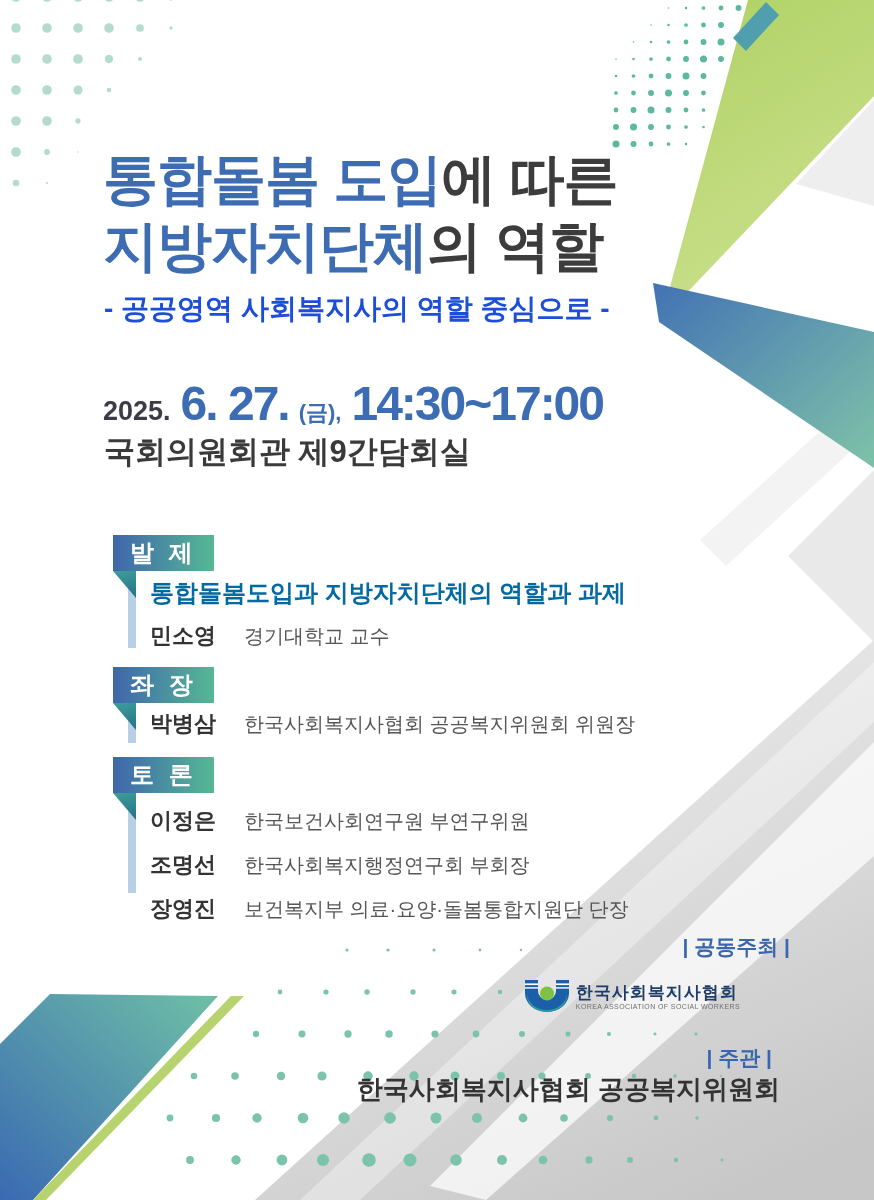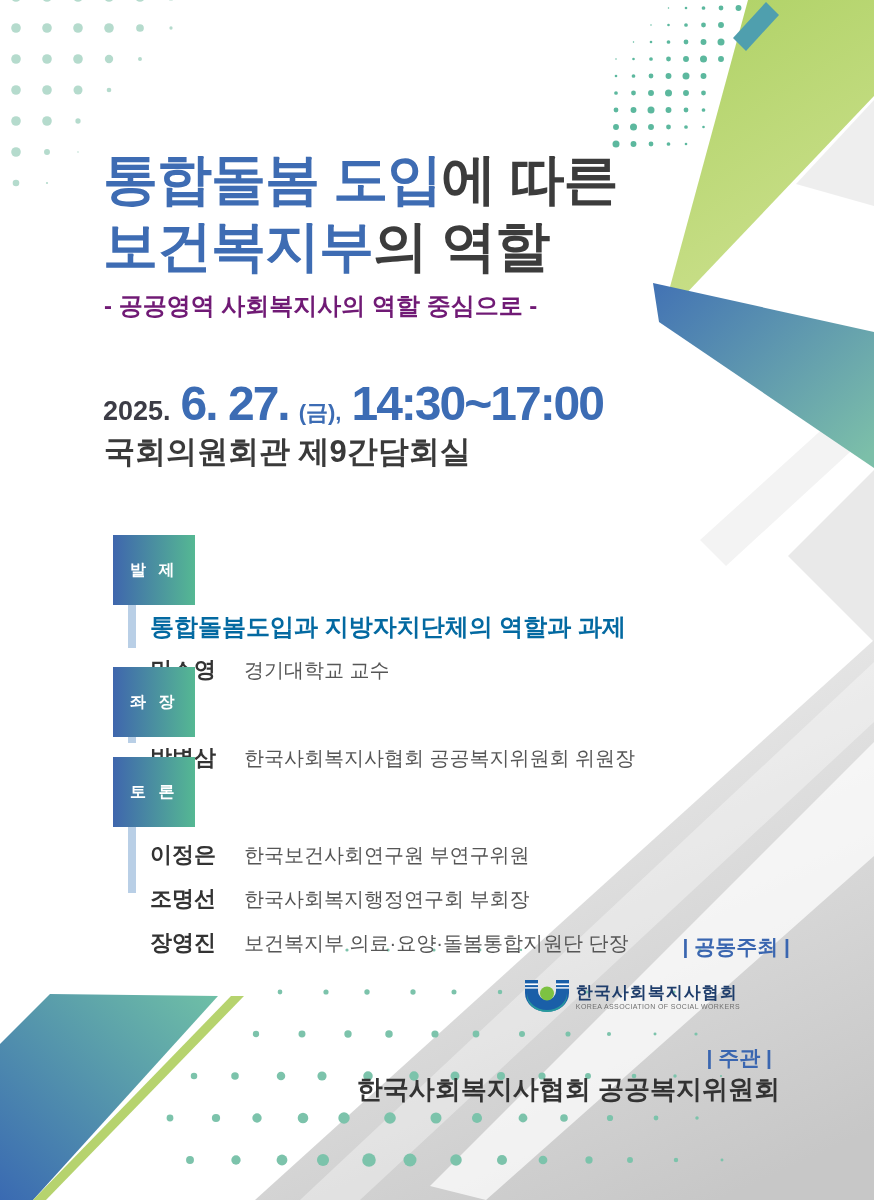--- a/index.html
+++ b/index.html
@@ -7,36 +7,36 @@
     position:relative;width:874px;height:1200px;margin:0 auto;
     background:#ffffff;overflow:hidden;
     font-family:"Liberation Sans","DejaVu Sans",sans-serif;
   }
   svg.bg{position:absolute;left:0;top:0;}
 
   
   .title{position:absolute;left:103px;top:146px;font-size:55px;line-height:67px;
          font-weight:bold;letter-spacing:-1px;color:#3c3c3c;white-space:nowrap;}
   .title .hl{color:#3e6cb3;}
-  .subtitle{position:absolute;left:104px;top:290px;font-size:24px;font-weight:bold;
-            color:#701a75;letter-spacing:0;white-space:nowrap;}
+  .subtitle{position:absolute;left:104px;top:290px;font-size:28px;font-weight:bold;
+            color:#1d4ed8;letter-spacing:0;white-space:nowrap;}
 
   
   .sched{position:absolute;left:103px;top:376px;display:flex;align-items:baseline;gap:10px;white-space:nowrap;}
   .sched .yr{font-size:27px;font-weight:bold;color:#3c3c46;}
   .sched .dt{font-size:48px;font-weight:bold;color:#3c6cb4;letter-spacing:-2px;}
   .sched .dy{font-size:22px;font-weight:bold;color:#3c6cb4;}
   .sched .tm{font-size:48px;font-weight:bold;color:#3c6cb4;letter-spacing:-2px;}
   .venue{position:absolute;left:104px;top:431px;font-size:31px;font-weight:bold;color:#3a3a3a;white-space:nowrap;}
 
   
   .sec{position:absolute;left:113px;}
   #sec1{top:535px}#sec2{top:667px}#sec3{top:757px}
-  .tag{position:relative;display:inline-block;height:36px;line-height:36px;padding:17px 17px;
-       font-size:16px;font-weight:bold;color:#fff;letter-spacing:4px;white-space:nowrap;
+  .tag{position:relative;display:inline-block;height:36px;line-height:36px;padding:0 17px;
+       font-size:24px;font-weight:bold;color:#fff;letter-spacing:4px;white-space:nowrap;
        background:linear-gradient(90deg,#3f66ad,#55b893);z-index:2;}
   .fold{position:absolute;left:0;top:36px;width:23px;height:27px;
         clip-path:polygon(0 0,100% 0,100% 100%);
         background:linear-gradient(165deg,#3f9e97,#23708d);z-index:1;}
   .rail{position:absolute;left:15px;top:36px;width:8px;background:#b9cfe6;z-index:0;}
   #sec1 .rail{height:77px}#sec2 .rail{height:40px}#sec3 .rail{height:100px}
   .content{margin:6px 0 0 37px;position:relative;z-index:2;white-space:nowrap;}
   .topic{font-size:24px;font-weight:bold;color:#0369a1;margin-bottom:12px;}
   .person{font-size:20px;color:#565656;line-height:44px;}
   #sec1 .person,#sec2 .person{line-height:30px;}
@@ -244,21 +244,21 @@
         <circle cx="543.0" cy="1160.0" r="4.37"></circle>
         <circle cx="589.0" cy="1160.0" r="3.63"></circle>
         <circle cx="630.0" cy="1160.0" r="2.97"></circle>
         <circle cx="676.0" cy="1160.0" r="2.22"></circle>
         <circle cx="722.0" cy="1160.0" r="1.48"></circle>
       </g>
   </svg>
 
   <div class="title">
     <div><span class="hl">통합돌봄 도입</span><span>에 따른</span></div>
-    <div><span class="hl">보건복지부</span><span>의 역할</span></div>
+    <div><span class="hl">지방자치단체</span><span>의 역할</span></div>
   </div>
   <div class="subtitle">- 공공영역 사회복지사의 역할 중심으로 -</div>
 
   <div class="sched">
     <span class="yr">2025.</span>
     <span class="dt">6. 27.</span>
     <span class="dy">(금),</span>
     <span class="tm">14:30~17:00</span>
   </div>
   <div class="venue">국회의원회관 제9간담회실</div>

